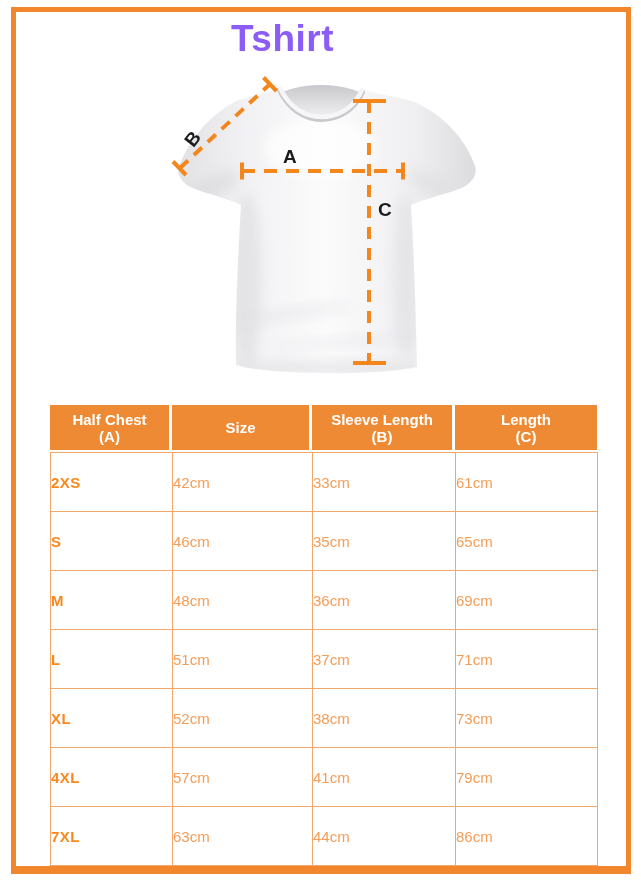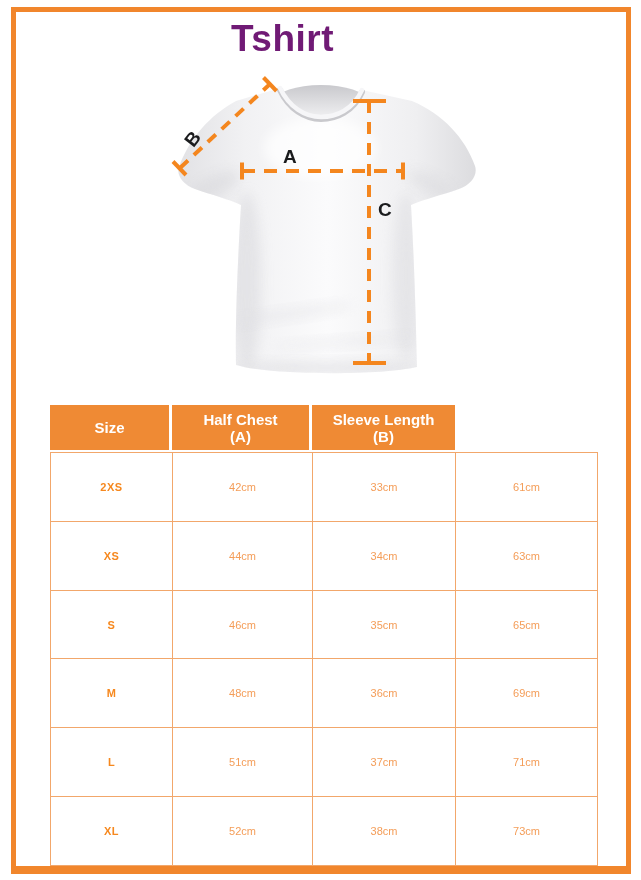--- a/index.html
+++ b/index.html
@@ -1,32 +1,32 @@
 <!DOCTYPE html>
 <html><head>
 <meta charset="utf-8">
 <style>
   html,body{margin:0;padding:0;background:#ffffff;font-family:"Liberation Sans",sans-serif;}
   .screen{position:relative;width:641px;height:880px;background:#ffffff;overflow:hidden;}
   .frame{position:absolute;left:11px;top:7px;width:620px;height:867px;
          border:5px solid #F1862C;border-bottom-width:8px;box-sizing:border-box;pointer-events:none;}
   .title{position:absolute;top:18px;left:0;width:565px;margin:0;text-align:center;
-         font-size:37px;font-weight:bold;color:#701a75;letter-spacing:.5px;}
+         font-size:37px;font-weight:bold;color:#8b5cf6;letter-spacing:.5px;}
   .shirt-wrap{position:absolute;left:140px;top:76px;width:360px;height:325px;}
   .table-wrap{position:absolute;left:50px;top:405px;width:547px;}
   .thead{display:grid;grid-template-columns:122px 140px 143px 142px;height:45px;}
   .th{background:#EF8A34;color:#ffffff;font-weight:bold;font-size:15px;
       display:flex;flex-direction:column;align-items:center;justify-content:center;
       line-height:17px;box-sizing:border-box;text-align:center;}
   .th:not(:last-child){border-right:3px solid #ffffff;}
   .th-sub{display:block;}
   .th-sub:empty{display:none;}
   table.tbody{width:547px;height:414px;border-collapse:collapse;table-layout:fixed;margin-top:2px;}
-  table.tbody td{border:1px solid #F2A76B;text-align:center;vertical-align:middle;
-      font-size:11px;color:#F49D58;padding:16px;}
+  table.tbody td{border:1px solid #F2A76B;vertical-align:middle;
+      font-size:15px;color:#F49D58;padding:0;}
   table.tbody td.size{font-weight:bold;color:#F6881E;letter-spacing:.5px;}
   svg text.meas{font-family:"Liberation Sans",sans-serif;font-weight:bold;font-size:19px;fill:#1a1b1d;}
 </style>
 </head>
 <body>
 
 <div class="screen">
   <div class="frame"></div>
 
   <h1 class="title">Tshirt</h1>
@@ -95,52 +95,50 @@
 
       <text class="meas" x="143" y="87">A</text>
       <text class="meas" x="44" y="69" transform="rotate(-52 52 61)">B</text>
       <text class="meas" x="238" y="140">C</text>
     </svg>
   </div>
 
   <div class="table-wrap">
     <div class="thead">
       <div class="th">
+        <span>Half Chest</span>
+        <span class="th-sub">(A)</span>
+      </div>
+      <div class="th">
         <span>Size</span>
 
       </div>
       <div class="th">
-        <span>Half Chest</span>
-        <span class="th-sub">(A)</span>
+        <span>Sleeve Length</span>
+        <span class="th-sub">(B)</span>
       </div>
       <div class="th">
-        <span>Sleeve Length</span>
-        <span class="th-sub">(B)</span>
+        <span>Length</span>
+        <span class="th-sub">(C)</span>
       </div>
     </div>
 
     <table class="tbody">
       <colgroup>
           <col style="width:122px">
           <col style="width:140px">
           <col style="width:143px">
           <col style="width:142px">
         </colgroup>
       <tbody>
         <tr>
           <td class="size">2XS</td>
           <td>42cm</td>
           <td>33cm</td>
           <td>61cm</td>
-        </tr>
-        <tr>
-          <td class="size">XS</td>
-          <td>44cm</td>
-          <td>34cm</td>
-          <td>63cm</td>
         </tr>
         <tr>
           <td class="size">S</td>
           <td>46cm</td>
           <td>35cm</td>
           <td>65cm</td>
         </tr>
         <tr>
           <td class="size">M</td>
           <td>48cm</td>
@@ -152,16 +150,28 @@
           <td>51cm</td>
           <td>37cm</td>
           <td>71cm</td>
         </tr>
         <tr>
           <td class="size">XL</td>
           <td>52cm</td>
           <td>38cm</td>
           <td>73cm</td>
         </tr>
+        <tr>
+          <td class="size">4XL</td>
+          <td>57cm</td>
+          <td>41cm</td>
+          <td>79cm</td>
+        </tr>
+        <tr>
+          <td class="size">7XL</td>
+          <td>63cm</td>
+          <td>44cm</td>
+          <td>86cm</td>
+        </tr>
       </tbody>
     </table>
   </div>
 </div>
 
 </body></html>

